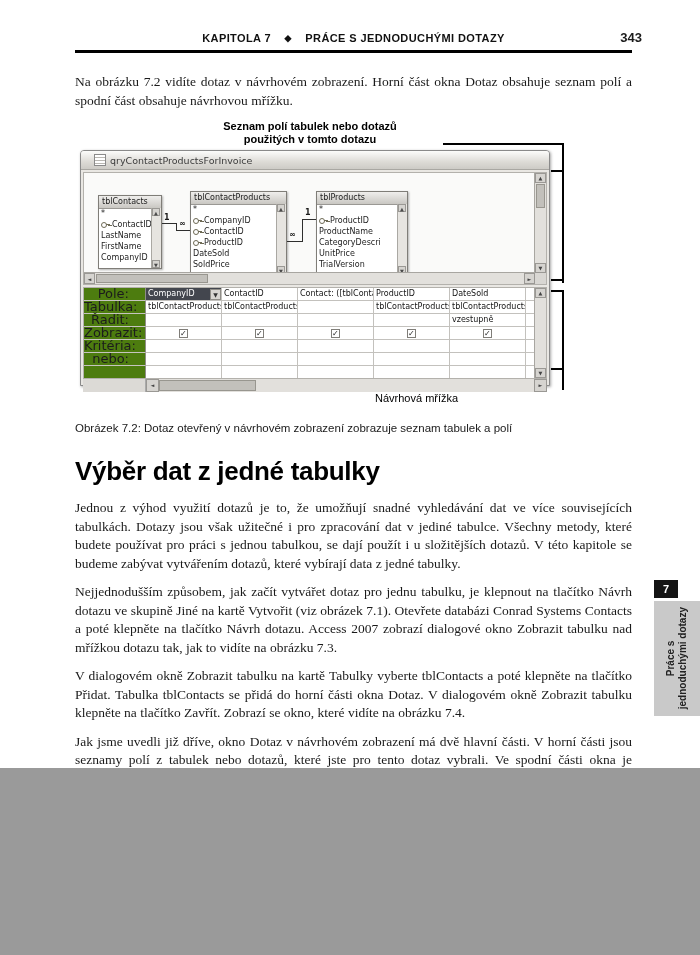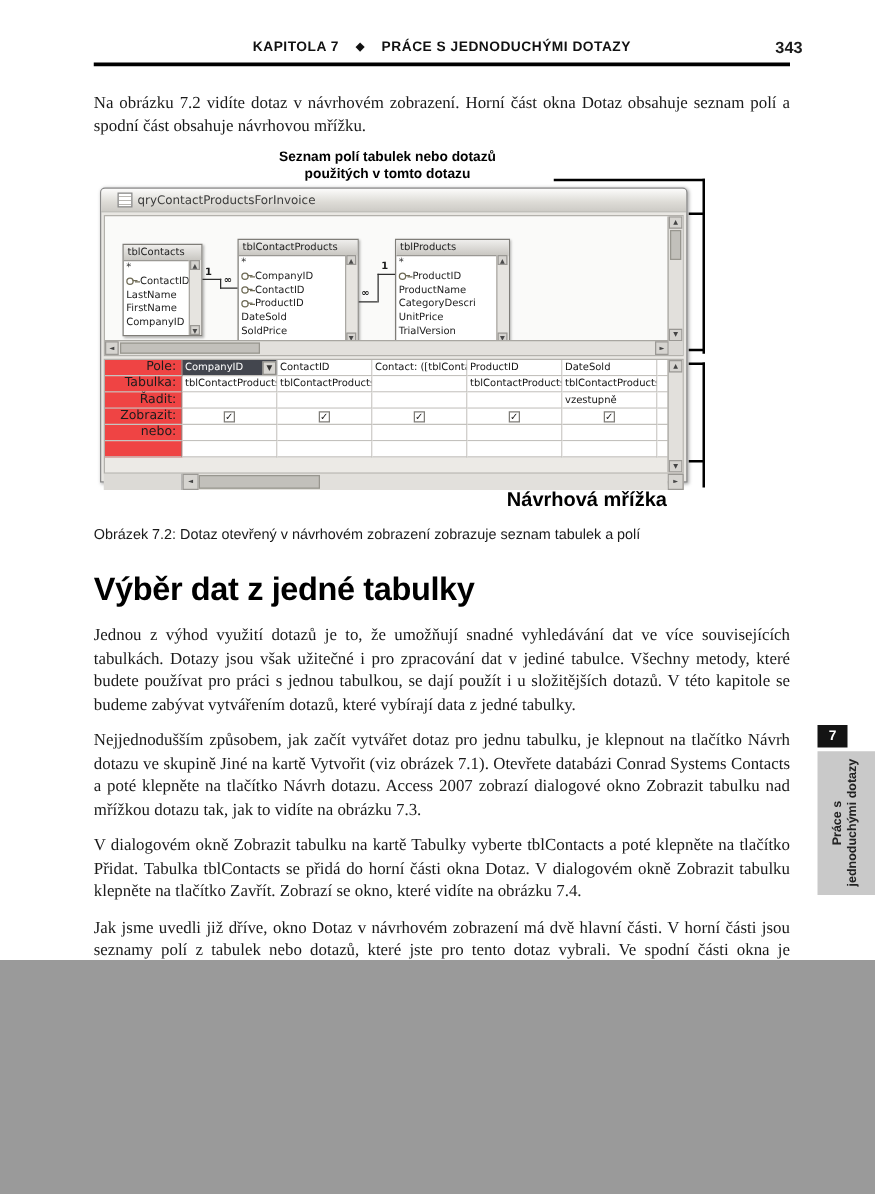--- a/index.html
+++ b/index.html
@@ -31,22 +31,22 @@
   .caption b{font-weight:normal;}
   
   .figure-wrap{position:relative; height:292px; margin:4px 0 10px 0;}
   .callout-top{
     position:absolute; top:0; left:90px; width:290px; text-align:center;
     font-family:Liberation Sans, sans-serif; font-weight:bold; font-size:11px;
     line-height:12.5px; white-space:pre-line; color:#000;
   }
   .cline{position:absolute; background:#000;}
   .callout-bottom{
-    position:absolute; top:272px; left:300px; width:189px; text-align:center;
-    font-family:"Liberation Sans", sans-serif; font-weight:bold; font-size:16px; color:#000;
+    position:absolute; top:272px; left:300px; width:189px; text-align:left;
+    font-family:"Liberation Sans", sans-serif; font-weight:normal; font-size:11px; color:#000;
   }
   
   .aw{
     position:absolute; left:5px; top:30px; width:470px; height:236px;
     background:#e9e7e3; border:1px solid #8a8a8a; border-radius:4px 4px 0 0;
     box-shadow:1px 1px 3px rgba(0,0,0,.35); box-sizing:border-box;
     font-family:"DejaVu Sans", sans-serif;
   }
   .aw-title{
     height:18px; display:flex; align-items:center; gap:4px; padding:0 13px;
@@ -96,23 +96,23 @@
   .hsb .btn.lf{left:0;} .hsb .btn.lf::after{content:"◄";}
   .hsb .btn.rt{right:0;} .hsb .btn.rt::after{content:"►";}
   .hsb .thumb{position:absolute; top:1px; bottom:1px; left:12px; width:110px; background:#c2c0bb; border:1px solid #98968f;}
   .aw-top-vsb{right:0; top:0; bottom:11px; width:11px;}
   .aw-top-hsb{left:0; right:11px; bottom:0; height:11px;}
   .corner{position:absolute; right:0; bottom:0; width:11px; height:11px; background:#d9d7d3;}
   
   .aw-grid{position:relative; height:92px; margin:2px 2px 0 2px; background:#eceae6;
       border:1px solid #b3b1ac; box-sizing:border-box; display:flex; flex-direction:column; overflow:hidden;}
   .g-row{display:flex; height:13px; flex:none;}
-  .g-label{width:62px; flex:none; background:#ef4444; border-right:1px solid #8f8d88;
-      border-bottom:1px solid #c6c4c0; font-size:10px; line-height:12px; text-align:right;
-      padding-right:4px; color:#1c1c1c; box-sizing:border-box;}
+  .g-label{width:62px; flex:none; background:#4d7c0f; border-right:1px solid #8f8d88;
+      border-bottom:1px solid #c6c4c0; font-size:13px; line-height:12px; text-align:right;
+      padding-right:16px; color:#1c1c1c; box-sizing:border-box;}
   .g-cell{width:76px; flex:none; background:#fff; border-right:1px solid #c3c1bd;
       border-bottom:1px solid #c3c1bd; font-size:8px; line-height:12px; padding:0 2px;
       white-space:nowrap; overflow:hidden; box-sizing:border-box; color:#141414;}
   .g-fill{width:17px; flex:none; background:#fff; border-right:1px solid #c3c1bd; border-bottom:1px solid #c3c1bd; box-sizing:border-box;}
   .g-cell.sel{background:#43464e; color:#fff; display:flex; align-items:center; padding-right:0;}
   .g-cell.sel .sel-text{flex:1; overflow:hidden; white-space:nowrap;}
   .dd{flex:none; width:11px; height:11px; background:#d8d6d2; border:1px solid #8f8d88;
       box-sizing:border-box; text-align:center; font-size:6px; line-height:9px; color:#333;}
   .dd::after{content:"▼";}
   .g-center{display:flex; align-items:center; justify-content:center;}
@@ -330,20 +330,29 @@
             </div>
           <div class="g-cell g-center">
               <span class="cb checked"></span>
             </div>
           <div class="g-cell g-center">
               <span class="cb checked"></span>
             </div>
           <div class="g-fill"></div>
         </div>
 
+        <div class="g-row">
+          <div class="g-label">Kritéria:</div>
+          <div class="g-cell"></div>
+          <div class="g-cell"></div>
+          <div class="g-cell"></div>
+          <div class="g-cell"></div>
+          <div class="g-cell"></div>
+          <div class="g-fill"></div>
+        </div>
 
         <div class="g-row">
           <div class="g-label">nebo:</div>
           <div class="g-cell"></div>
           <div class="g-cell"></div>
           <div class="g-cell"></div>
           <div class="g-cell"></div>
           <div class="g-cell"></div>
           <div class="g-fill"></div>
         </div>

